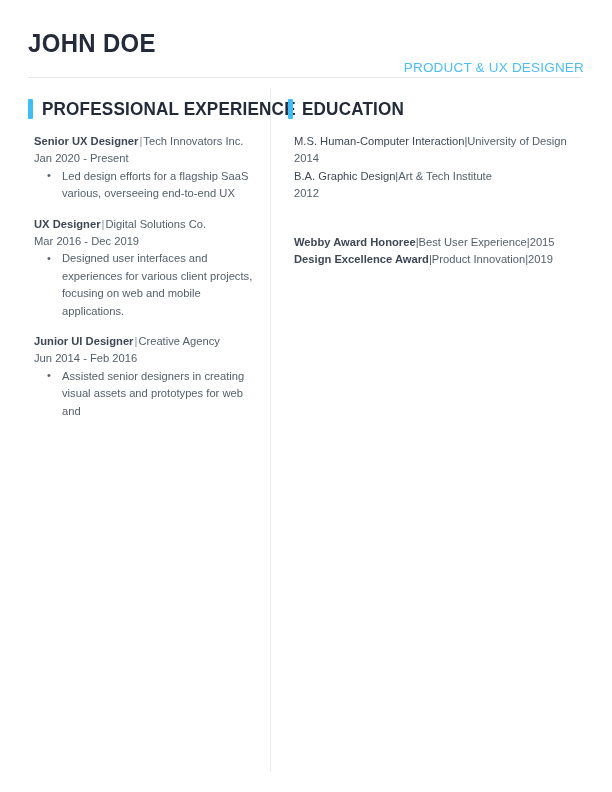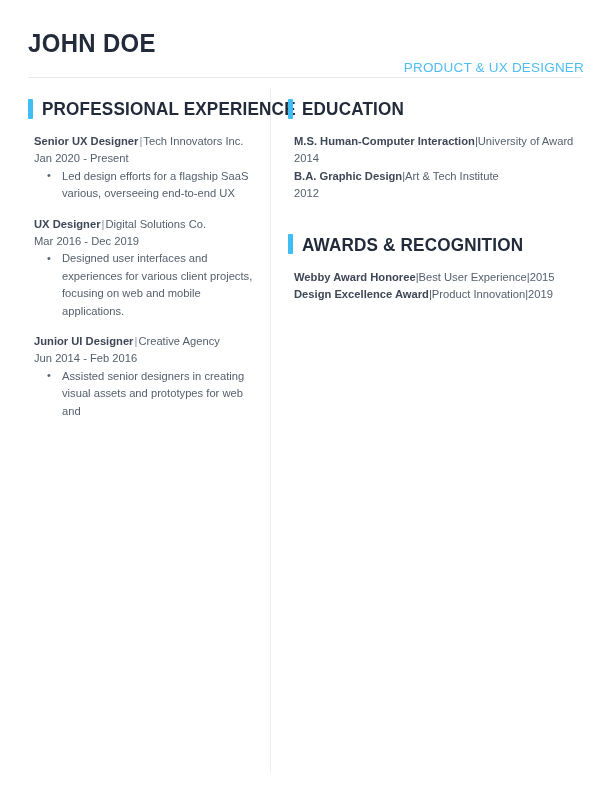--- a/index.html
+++ b/index.html
@@ -162,21 +162,21 @@
     font-size: 11px;
   }
 
   
   .edu-line {
     font-size: 11.2px;
     line-height: 17.4px;
     color: #55606e;
   }
   .edu-line .degree {
-    font-weight: bold;
+    font-weight: normal;
     color: #3e4756;
   }
   .edu-year {
     font-size: 11.2px;
     line-height: 17.4px;
     color: #55606e;
   }
   .edu-entry {
     margin-bottom: 0;
   }
@@ -257,42 +257,38 @@
 
     <div class="section">
       <div class="section-head">
         <span class="accent-bar"></span>
         <span class="section-title">EDUCATION</span>
       </div>
       <div class="section-body">
 
         <div class="edu-entry">
           <div class="edu-line">
-            <span class="degree">M.S. Human-Computer Interaction</span><span class="sep">|</span><span>University of Award</span>
+            <span class="degree">M.S. Human-Computer Interaction</span><span class="sep">|</span><span>University of Design</span>
           </div>
           <div class="edu-year">2014</div>
         </div>
 
         <div class="edu-entry">
           <div class="edu-line">
             <span class="degree">B.A. Graphic Design</span><span class="sep">|</span><span>Art &amp; Tech Institute</span>
           </div>
           <div class="edu-year">2012</div>
         </div>
 
       </div>
     </div>
 
     <div class="gap-awards"></div>
 
     <div class="section">
-      <div class="section-head">
-        <span class="accent-bar"></span>
-        <span class="section-title">AWARDS &amp; RECOGNITION</span>
-      </div>
       <div class="section-body">
 
         <div class="award-line">
           <span class="award-name">Webby Award Honoree</span><span class="sep">|</span><span>Best User Experience</span><span class="sep">|</span><span>2015</span>
         </div>
 
         <div class="award-line">
           <span class="award-name">Design Excellence Award</span><span class="sep">|</span><span>Product Innovation</span><span class="sep">|</span><span>2019</span>
         </div>
 

